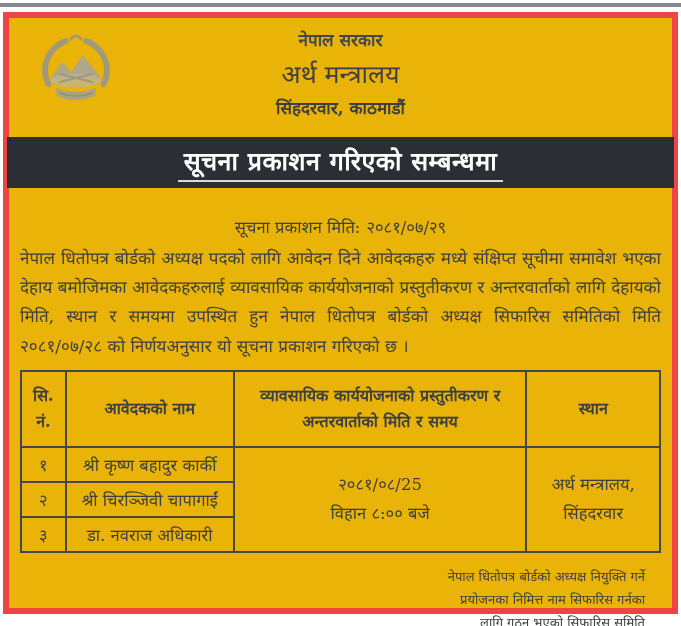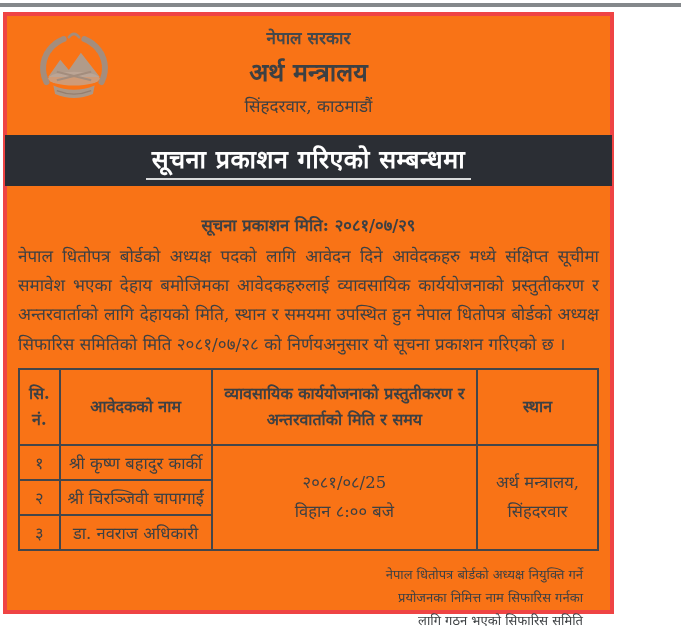--- a/index.html
+++ b/index.html
@@ -9,50 +9,50 @@
     color:#3d4043;
   }
   .page{ position:relative; width:681px; height:626px; background:#fff; }
 
   .scan-top-bar{
     position:absolute; top:3px; left:0; width:681px; height:4px;
     background:#84888b;
   }
 
   .doc{
-    position:absolute; top:12px; left:3px; width:611px; height:602px;
-    border:4px solid #ef4444; background:#f97316;
+    position:absolute; top:12px; left:3px; width:675px; height:602px;
+    border:6px solid #ef4444; background:#eab308;
   }
 
   
   .letterhead{ position:relative; height:103px; }
   .emblem{
     position:absolute; left:24px; top:10px; width:86px; height:88px;
     opacity:.8;
   }
   .lh-text{ text-align:center; padding-top:10px; }
   .lh-gov{ font-size:17px; font-weight:bold; color:#45484b; }
-  .lh-ministry{ font-size:25px; font-weight:bold; margin-top:5px; color:#3d4043; }
-  .lh-addr{ font-size:17px; font-weight:normal; margin-top:6px; color:#3d4043; }
+  .lh-ministry{ font-size:25px; font-weight:normal; margin-top:5px; color:#3d4043; }
+  .lh-addr{ font-size:17px; font-weight:bold; margin-top:6px; color:#3d4043; }
 
   
   .banner{
     margin:16px -2px; height:51px; background:#2b2e34;
     display:flex; align-items:center; justify-content:center;
   }
   .banner-title{
     color:#ffffff; font-size:25px; font-weight:bold;
     border-bottom:2px solid #d9dadb; padding:0 6px 3px;
     letter-spacing:.5px;
   }
 
   
   .content{ padding:8px 11px 0; }
   .pub-date{
-    text-align:center; font-weight:bold; font-size:16.5px;
+    text-align:center; font-weight:normal; font-size:16.5px;
     margin:3px 0 6px; color:#3d4043;
   }
   .pub-date .val{ margin-left:6px; }
   .para{
     text-align:justify; font-size:17px; line-height:1.72;
     color:#3d4043; margin-bottom:9px;
   }
 
   
   table{ width:100%; border-collapse:collapse; table-layout:fixed;padding-left:40px; }

